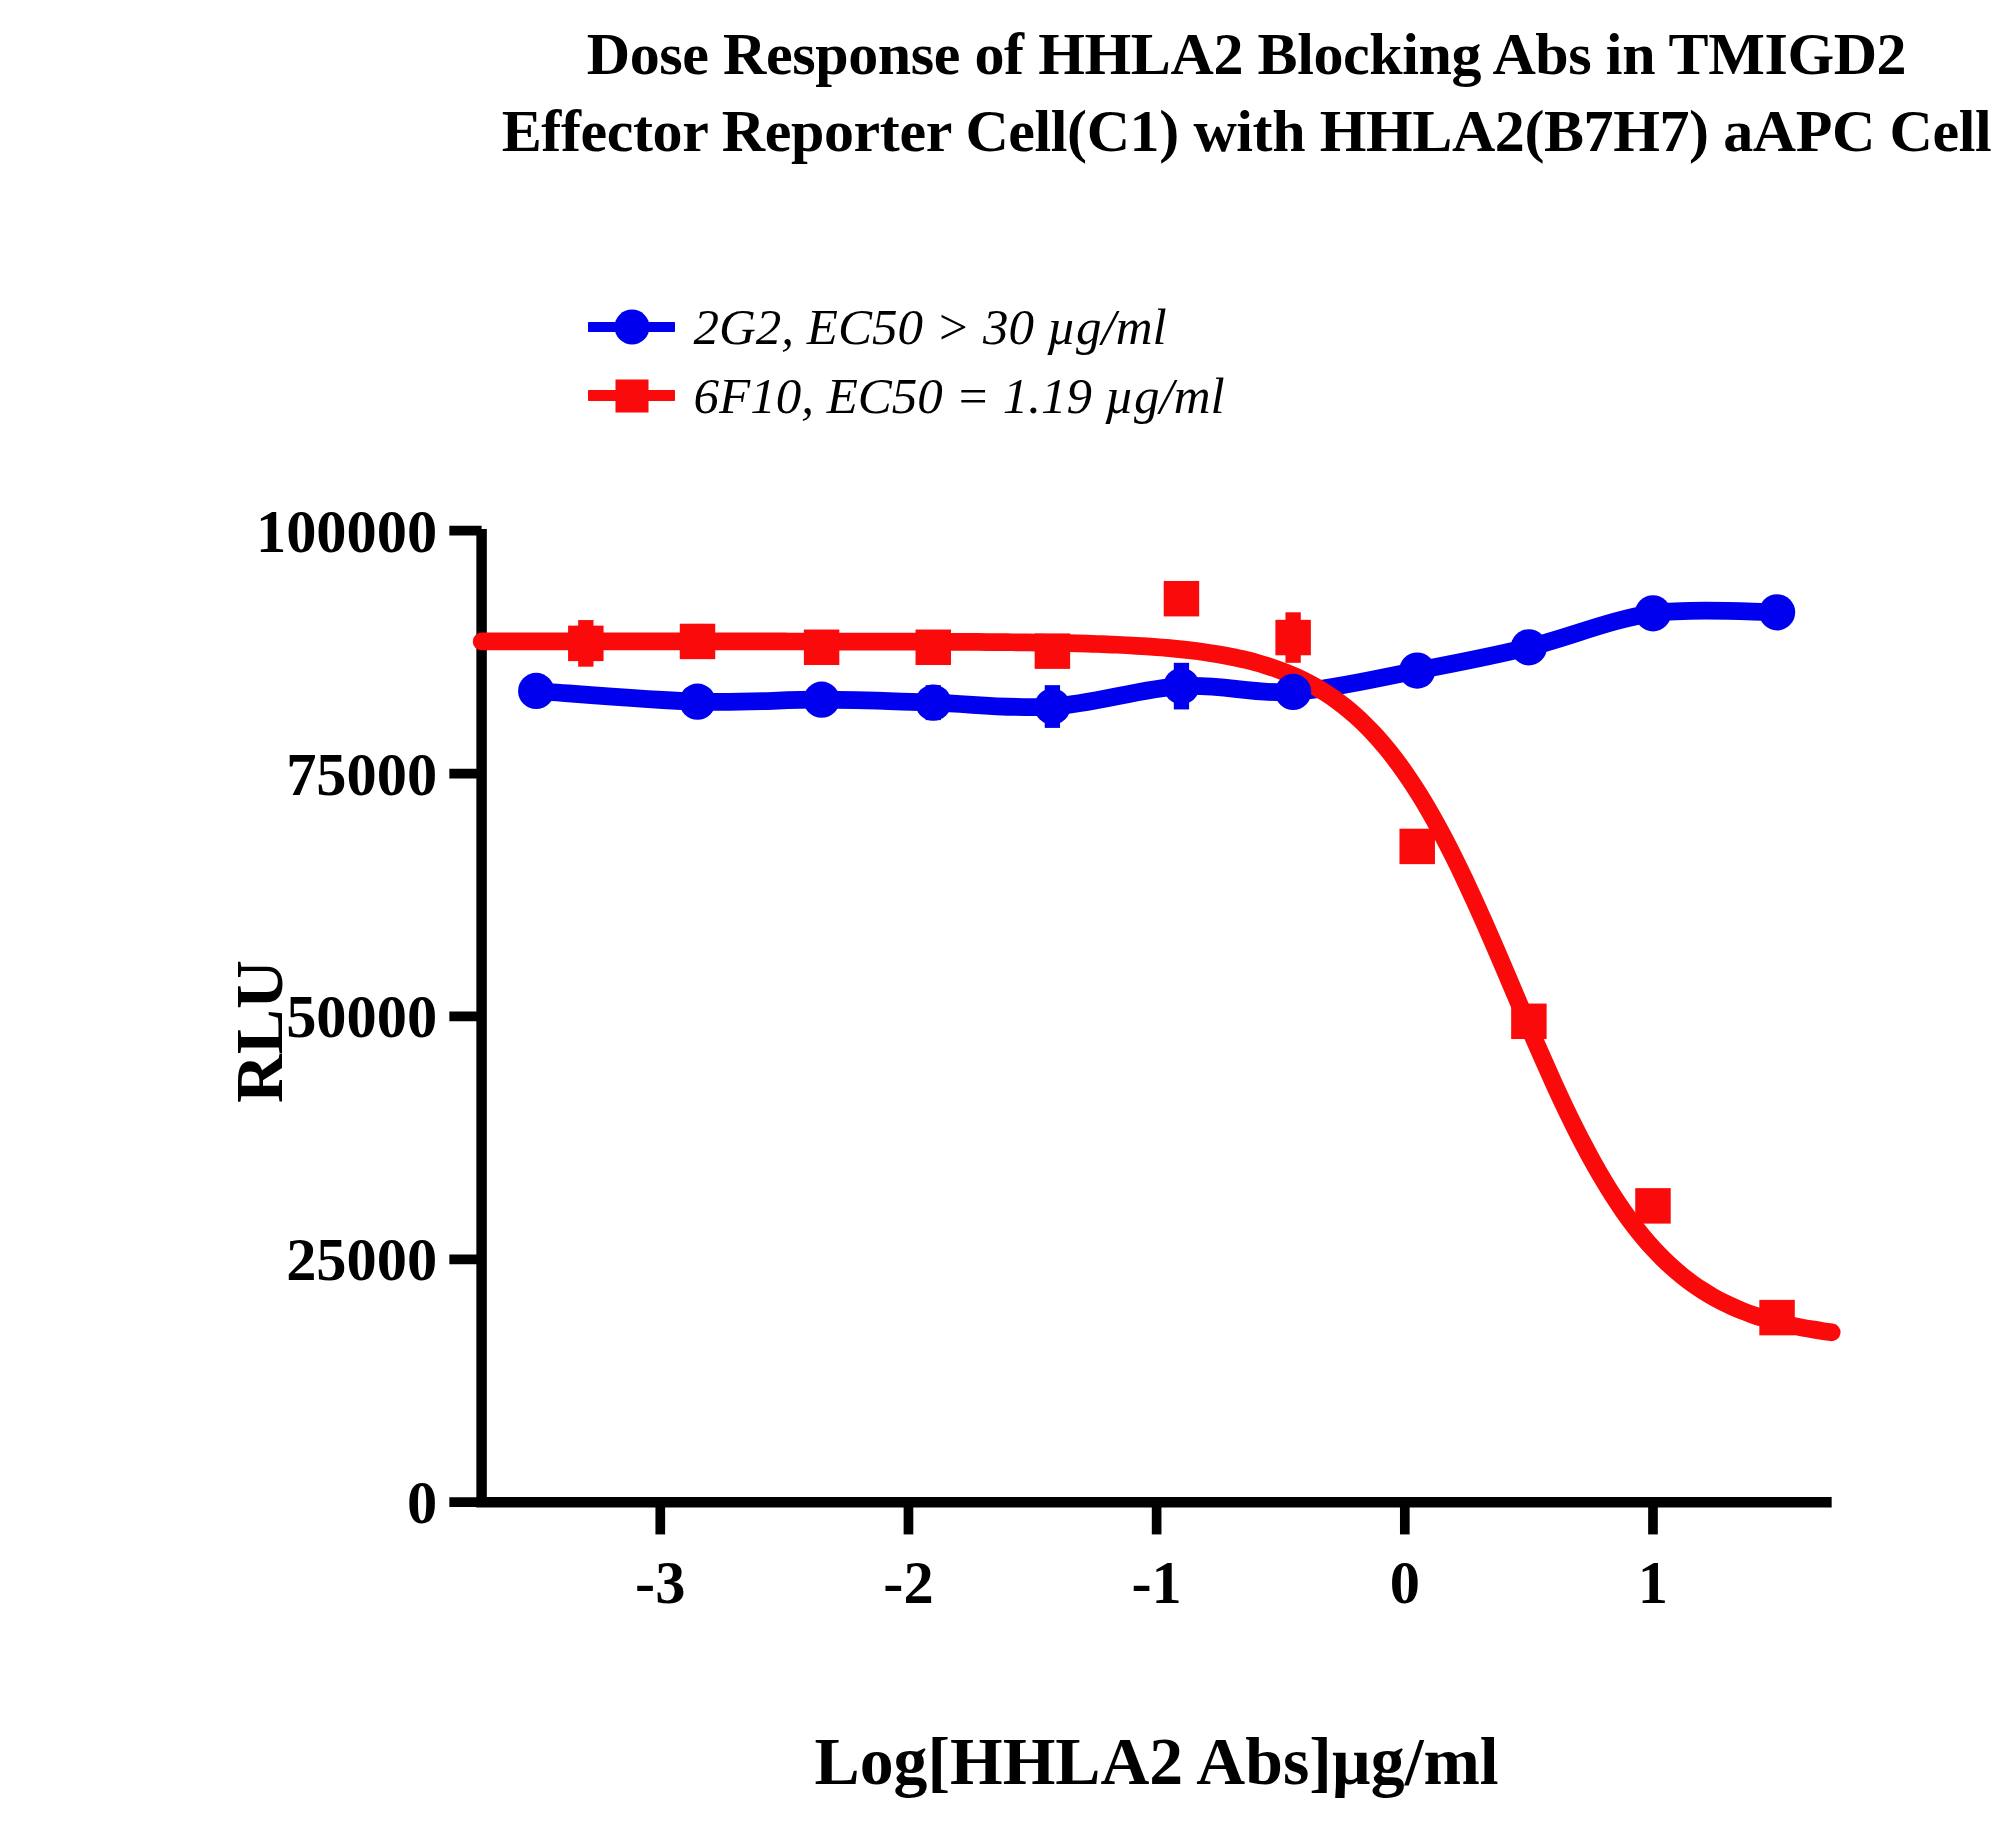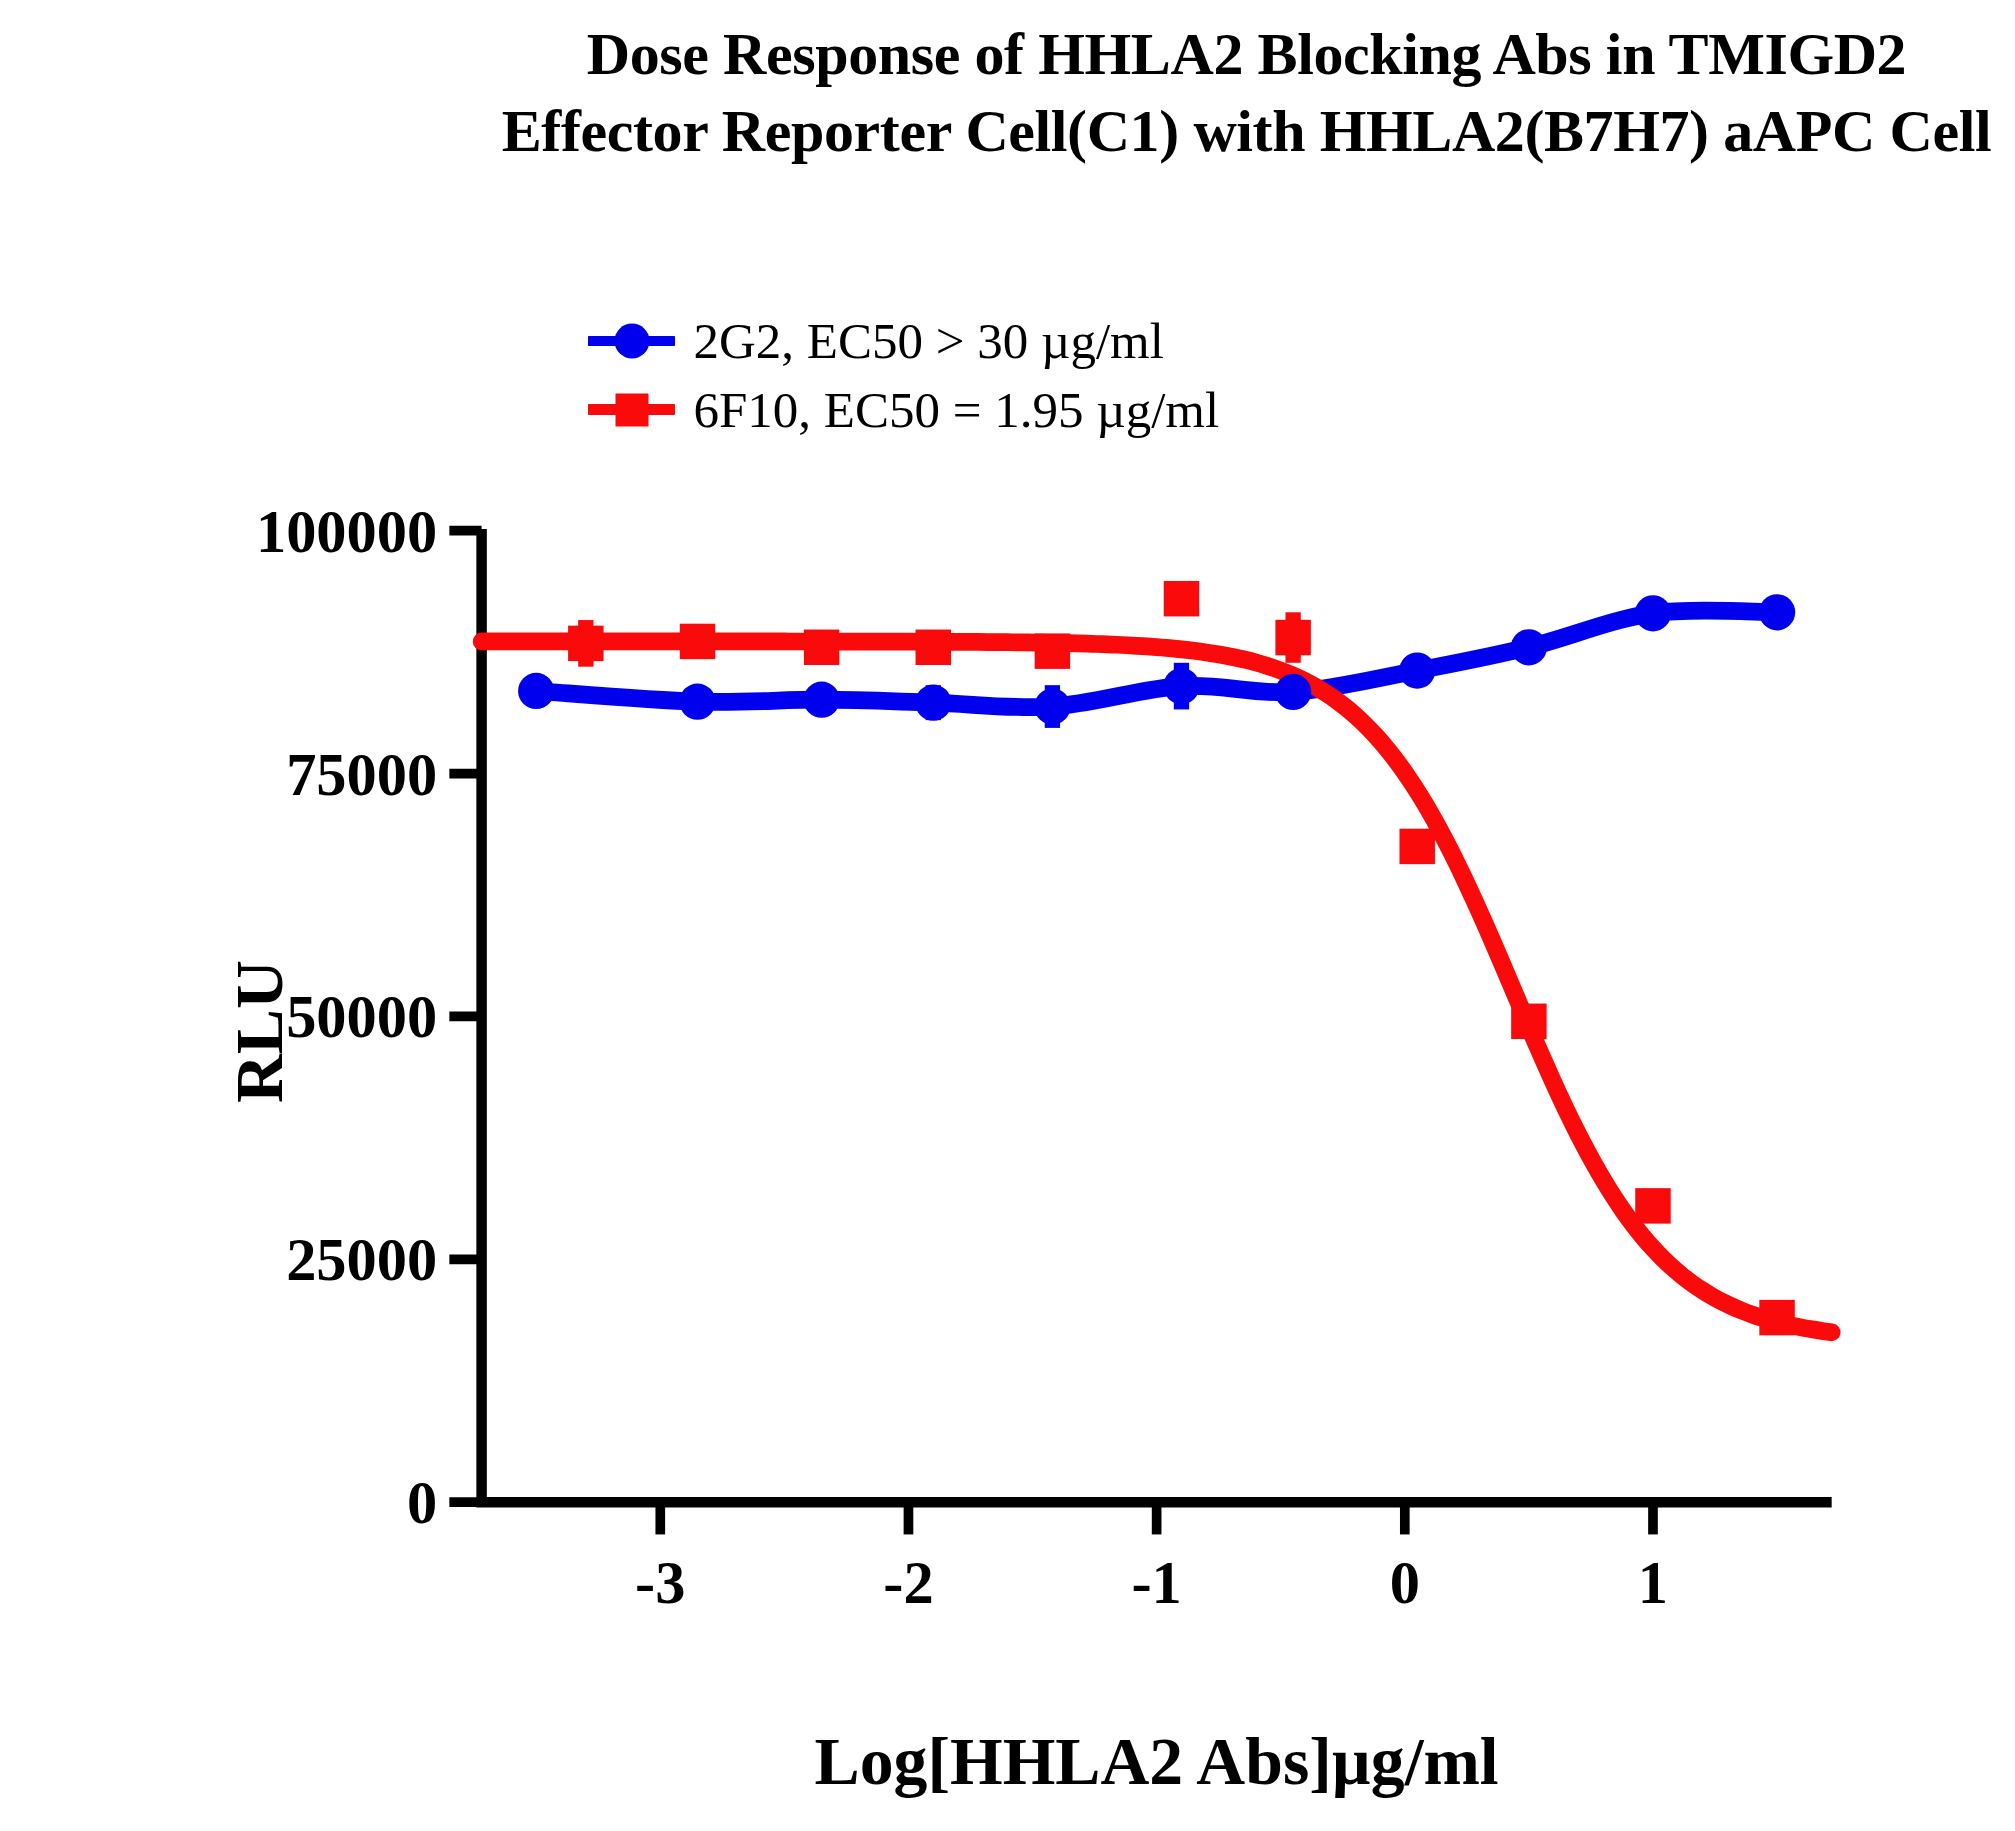--- a/index.html
+++ b/index.html
@@ -2,21 +2,21 @@
 <html style="font-size:6.4px"><head>
 <meta charset="utf-8">
 <style>
   html,body{margin:0;padding:0;background:#ffffff;}
   body{width:2493px;height:1831px;font-family:"Liberation Serif",serif;overflow:hidden;}
   #root{position:relative;width:2493px;height:1831px;background:#fff;}
 
   .title-block{position:absolute;left:0;top:16px;width:2493px;text-align:center;}
   .title-line{font-family:"Liberation Serif",serif;font-weight:bold;font-size:60px;line-height:1.28;color:#000;letter-spacing:-0.4px;}
 
-  .legend{position:absolute;left:588px;top:314px;}
+  .legend{position:absolute;left:588px;top:300px;font-style:italic;}
   .legend-row{display:flex;align-items:center;height:54px;margin-bottom:14.5px;}
   .legend-symbol{position:relative;width:87px;height:28px;margin-right:18.5px;flex:none;}
   .legend-bar{position:absolute;left:0;top:8.9px;width:87px;height:10.5px;border-radius:0.8px;}
   .legend-marker{position:absolute;left:50%;top:50%;transform:translate(-50%,-50%);}
   .legend-marker.circle{width:35px;height:35px;border-radius:50%;}
   .legend-marker.square{width:33px;height:33px;}
   .legend-label{font-family:"Liberation Serif",serif;font-size:51px;color:#000;white-space:nowrap;}
 
   .plot-wrap{position:absolute;left:0;top:0;width:2493px;height:1831px;}
   svg.plot{position:absolute;left:0;top:0;width:2493px;height:1831px;}
@@ -40,21 +40,21 @@
         <span class="legend-bar" id="lg-bar-0" style="background: rgb(0, 0, 238);"></span>
         <span class="legend-marker circle" id="lg-mk-0" style="background: rgb(0, 0, 238);"></span>
       </span>
       <span class="legend-label">2G2, EC50 &gt; 30 µg/ml</span>
     </div>
     <div class="legend-row">
       <span class="legend-symbol">
         <span class="legend-bar" id="lg-bar-1" style="background: rgb(250, 10, 10);"></span>
         <span class="legend-marker square" id="lg-mk-1" style="background: rgb(250, 10, 10);"></span>
       </span>
-      <span class="legend-label">6F10, EC50 = 1.95 µg/ml</span>
+      <span class="legend-label">6F10, EC50 = 1.19 µg/ml</span>
     </div>
   </div>
 
   <div class="plot-wrap">
     <svg class="plot" id="plot-svg" viewBox="0 0 6186 4544" preserveAspectRatio="none">
         <line x1="1195" y1="1313" x2="1195" y2="3728" stroke="#000" stroke-width="26"></line>
         <line x1="1182" y1="3728" x2="4545" y2="3728" stroke="#000" stroke-width="26"></line>
         <line x1="1115" y1="3728" x2="1195" y2="3728" stroke="#000" stroke-width="24"></line>
         <text x="1085" y="3780" text-anchor="end" class="tick-text">0</text>
         <line x1="1115" y1="3125.25" x2="1195" y2="3125.25" stroke="#000" stroke-width="24"></line>

